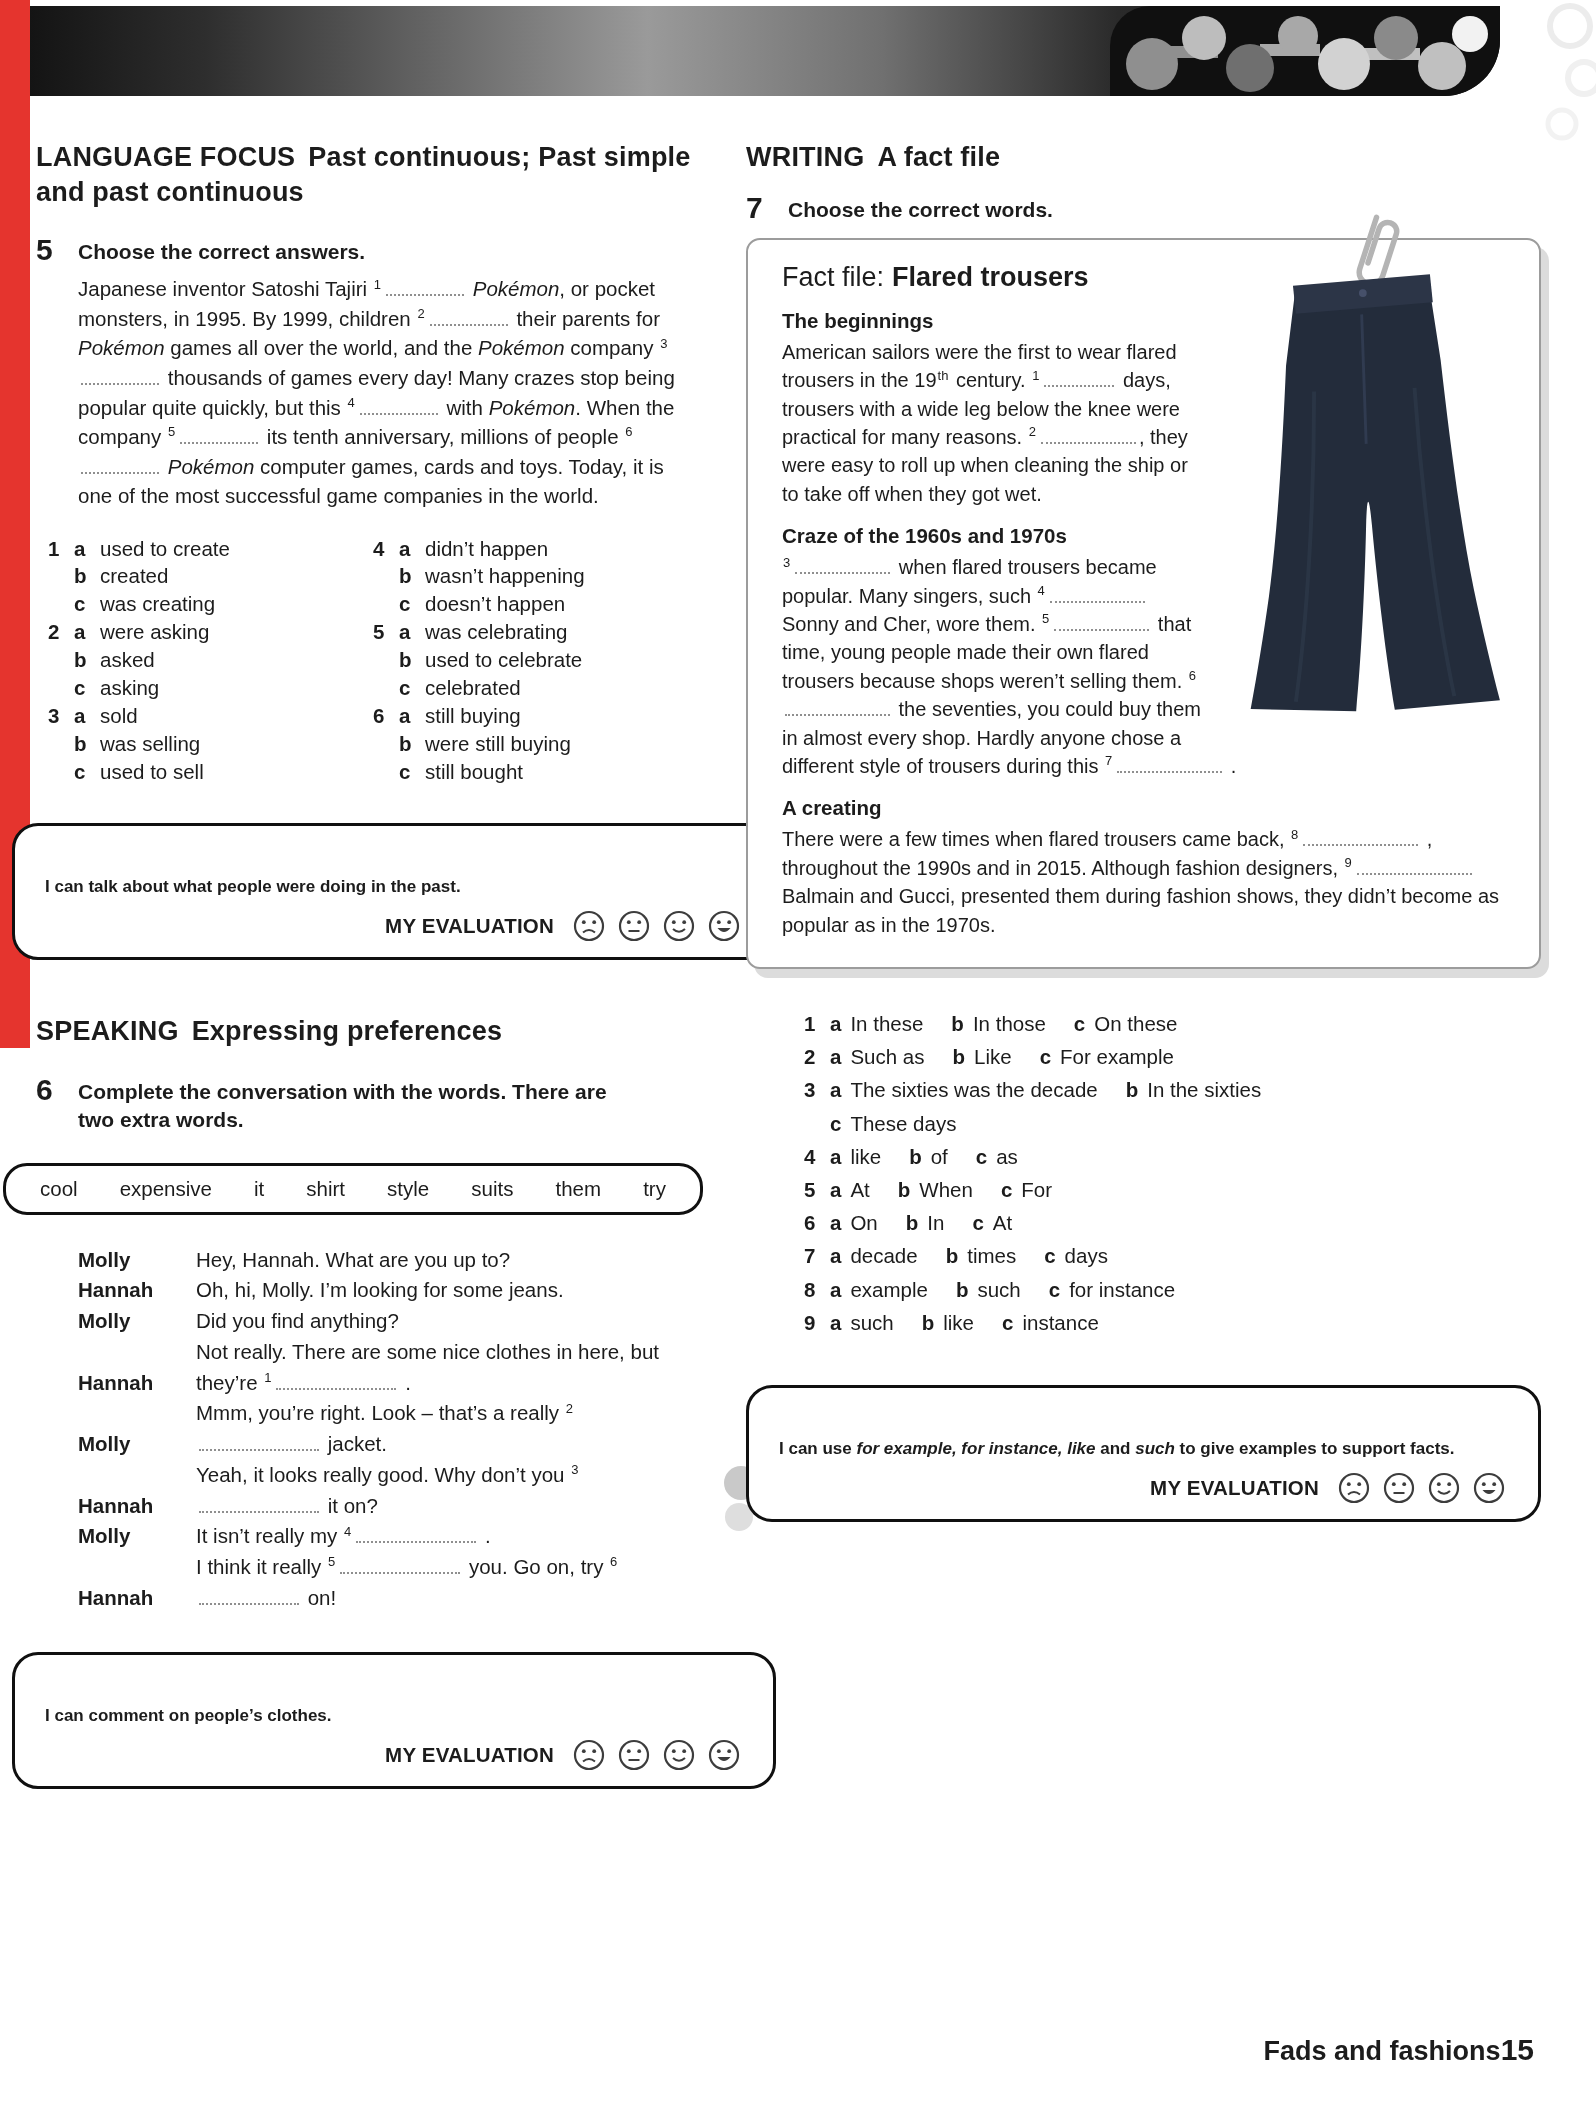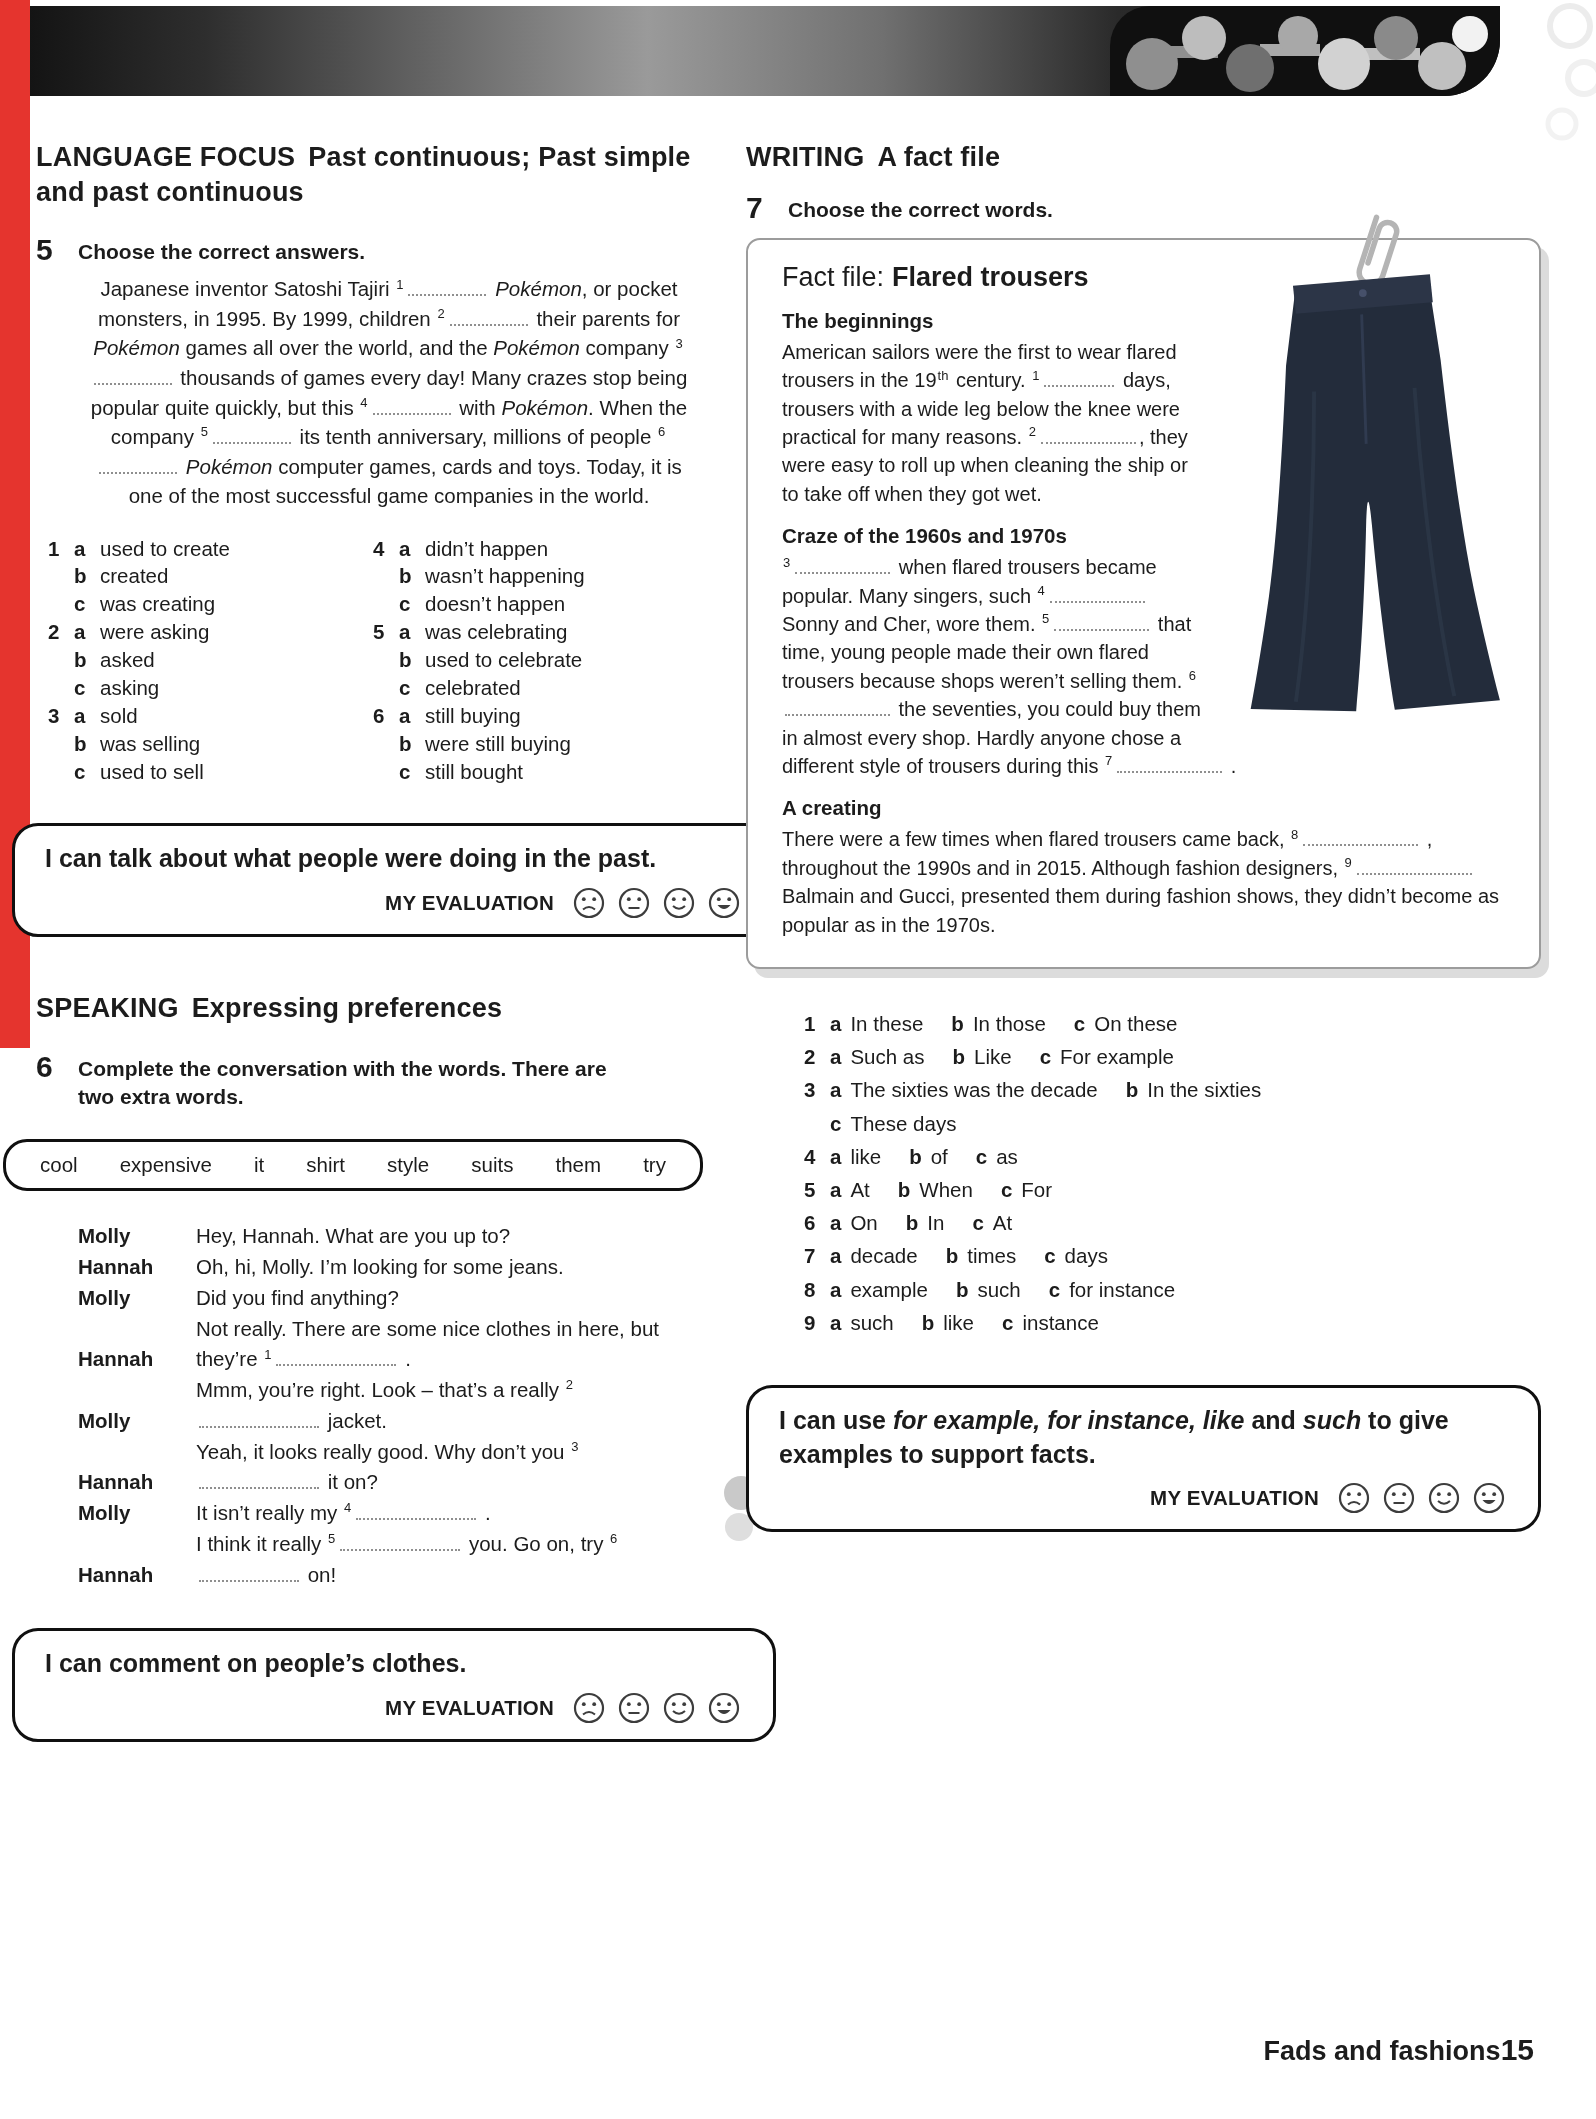--- a/index.html
+++ b/index.html
@@ -18,36 +18,36 @@
   .columns{position:absolute;left:36px;top:140px;width:1505px;display:flex;gap:48px;}
   .col-left{width:662px;flex:none;}
   .col-right{width:795px;flex:none;}
   
   .section-heading{font-size:27px;font-weight:700;line-height:1.28;margin:0 0 24px 0;letter-spacing:.2px;}
   .head-label{margin-right:13px;}
   .ex-row{display:flex;margin:0 0 8px 0;}
   .ex-num{font-size:30px;font-weight:700;width:42px;flex:none;line-height:1.1;}
   .ex-instr{font-size:21px;font-weight:700;padding-top:5px;line-height:1.35;max-width:560px;}
   
-  .passage{margin:8px 0 0 42px;width:622px;font-size:20.5px;line-height:1.44;text-align:center;}
+  .passage{margin:8px 0 0 42px;width:622px;font-size:20.5px;line-height:1.44;}
   sup{font-size:13px;line-height:0;margin:0 2px 0 1px;}
   .blank{display:inline-block;border-bottom:2px dotted #8f8f8f;height:15px;margin:0 3px;vertical-align:baseline;}
   .seg-i{font-style:italic;}
   .seg-b{font-weight:700;}
   
   .options-grid{display:flex;margin:24px 0 0 12px;}
   .options-col{width:50%;}
   .opt-row{display:flex;font-size:20.5px;line-height:1.36;}
   .opt-num{width:26px;font-weight:700;flex:none;}
   .opt-letter{width:26px;font-weight:700;flex:none;}
   
   .ican-box{border:3px solid #101010;border-radius:26px;background:#fff;position:relative;
     padding:16px 28px 14px 30px;margin-top:38px;}
   .ican-left{width:700px;margin-left:-24px;}
-  .ican-text{font-weight:700;font-size:25px;line-height:1.35;}
+  .ican-text{font-weight:700;font-size:17px;line-height:1.35;margin-top:34px;}
   .eval-row{display:flex;justify-content:flex-end;align-items:center;gap:18px;margin-top:10px;padding-right:4px;}
   .eval-label{font-weight:700;font-size:20.5px;letter-spacing:.2px;}
   .faces{display:inline-flex;gap:11px;}
   .face{width:34px;height:34px;display:block;}
   .puzzle-cluster{position:absolute;left:-28px;bottom:-16px;z-index:-1;}
   
   .word-bank{border:3px solid #101010;border-radius:24px;width:700px;margin:28px 0 0 -33px;
     padding:11px 34px;box-sizing:border-box;display:flex;justify-content:space-between;
     font-size:20.5px;}
   

